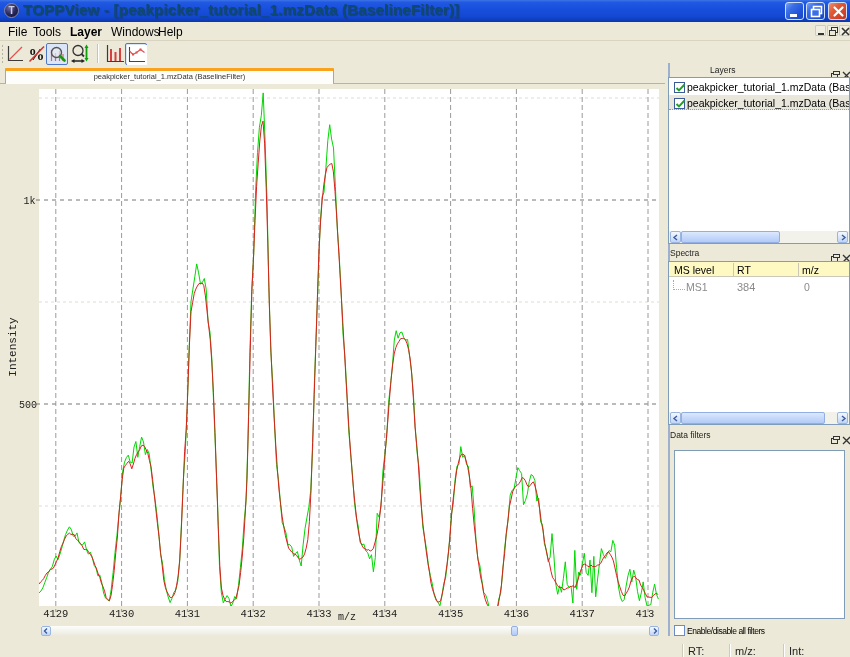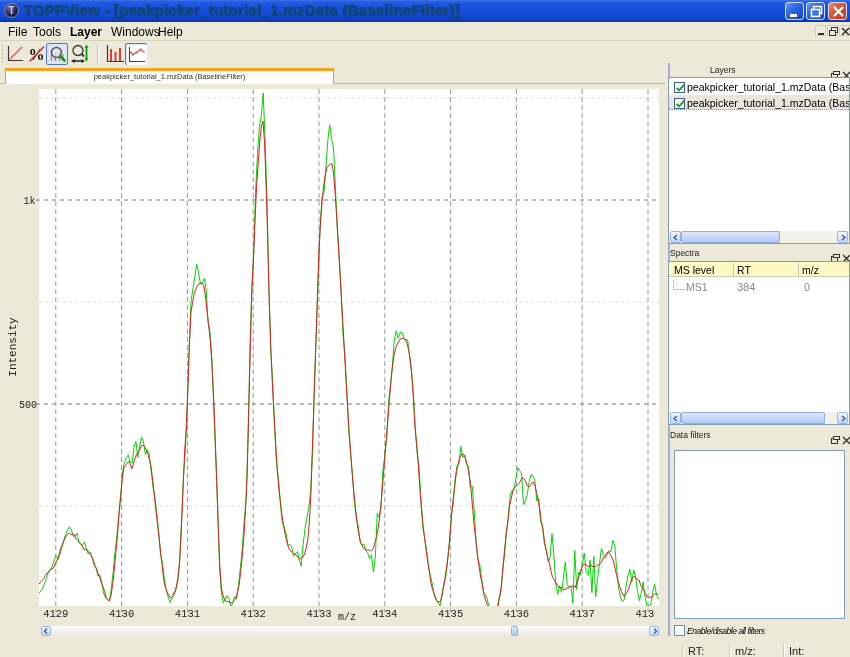--- a/index.html
+++ b/index.html
@@ -279,20 +279,20 @@
 <div class="docktitle" style="left:670px;top:430px;">Data filters</div>
 <div class="dockico" style="left:831px;top:431px;"><svg width="9" height="9">
       <rect x="0.5" y="2.5" width="6" height="5" fill="none" stroke="#333"></rect>
       <rect x="2.5" y="0.5" width="6" height="3" fill="#ece9d8" stroke="#333"></rect>
     </svg></div>
 <div class="dockico" style="left:842px;top:431px;"><svg width="9" height="9">
       <path d="M1 1 L8 8 M8 1 L1 8" stroke="#333" stroke-width="1.3"></path>
     </svg></div>
 <div style="position:absolute;left:674px;top:450px;width:171px;height:169px;background:#fff;border:1px solid #7f9db9;"></div>
 <div class="cb" style="left:674px;top:625px;border-color:#6a8cc8;"></div>
-<span style="position:absolute;left:687px;top:626px;font-size:8.5px;letter-spacing:-0.45px;font-style:italic;">Enable/disable all filters</span>
+<span style="position:absolute;left:687px;top:626px;font-size:8.5px;letter-spacing:-0.45px;">Enable/disable all filters</span>
 
 <div class="statsep" style="left:682px;top:644px;"></div>
 <span class="status" style="left:688px;top:645px;">RT:</span>
 <div class="statsep" style="left:729px;top:644px;"></div>
 <span class="status" style="left:735px;top:645px;">m/z:</span>
 <div class="statsep" style="left:783px;top:644px;"></div>
 <span class="status" style="left:789px;top:645px;">Int:</span>
 
 </body></html>

